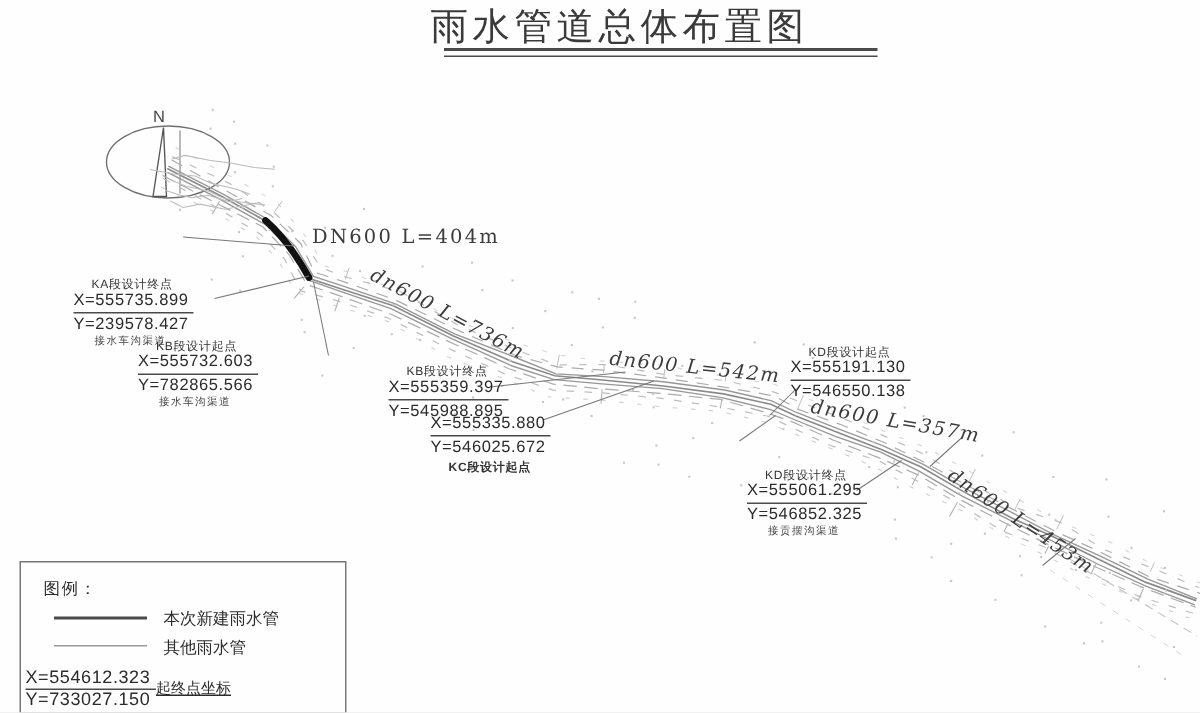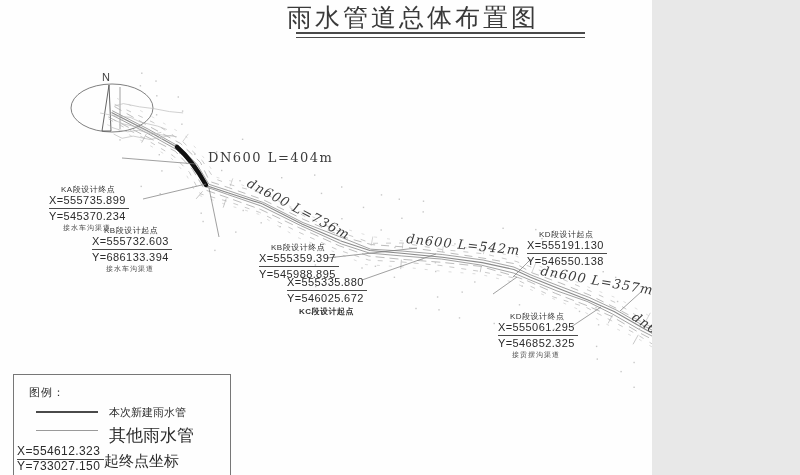--- a/index.html
+++ b/index.html
@@ -1,17 +1,17 @@
 <!DOCTYPE html>
 <html><head>
 <meta charset="utf-8">
 <style>
   html,body{margin:0;padding:0;background:#e8e8e8;}
   #sheet{
-    position:relative;width:652px;height:475px;background:#fefefe;
+    position:relative;width:800px;height:475px;background:#fefefe;
     overflow:hidden;font-family:"Liberation Sans",sans-serif;color:#2b2b2b;
   }
   .sheet-title{
     position:absolute;left:287px;top:1px;
     font-family:"DejaVu Serif",serif;font-size:25px;color:#3a3a3a;letter-spacing:3px;white-space:nowrap;
   }
   .title-rule{
     position:absolute;left:296px;top:32px;width:289px;height:3px;
     border-top:2px solid #4a4a4a;border-bottom:1px solid #4a4a4a;
   }
@@ -23,24 +23,24 @@
   .pt .vx{font-size:11px;letter-spacing:.4px;border-bottom:1px solid #4a4a4a;padding:0 3px 1px 0;}
   .pt .vy{font-size:11px;letter-spacing:.4px;padding-top:1px;}
   .pt .nt{font-size:7px;margin:2px 0 0 14px;letter-spacing:1px;color:#444;}
   .pt.name-below .nm{order:4;margin-top:1px;font-weight:bold;}
   
   .legend{position:absolute;left:13px;top:374px;width:172px;height:100px;border:1px solid #777;background:transparent;padding-left:44px;}
   .lg-head{position:absolute;left:15px;top:10px;font-size:11px;letter-spacing:1px;}
   .lg-line1{position:absolute;left:22px;top:36px;width:62px;border-top:2px solid #4a4a4a;}
   .lg-line2{position:absolute;left:22px;top:55px;width:62px;border-top:1px solid #9a9a9a;}
   .lg-lab1{position:absolute;left:95px;top:30px;font-size:11px;}
-  .lg-lab2{position:absolute;left:95px;top:49px;font-size:17px;}
+  .lg-lab2{position:absolute;left:95px;top:49px;font-size:11px;}
   .lg-vx{position:absolute;left:3px;top:69px;font-size:12px;letter-spacing:.4px;border-bottom:1px solid #4a4a4a;padding:0 4px 1px 0;}
   .lg-vy{position:absolute;left:3px;top:84px;font-size:12px;letter-spacing:.4px;}
-  .lg-coordlab{position:absolute;left:90px;top:77px;font-size:15px;}
+  .lg-coordlab{position:absolute;left:90px;top:77px;font-size:10px;text-decoration:underline;}
   .svg-pipe-label{font-family:"DejaVu Serif",serif;font-style:italic;font-size:13px;fill:#3c3c3c;letter-spacing:1px;}
   .svg-pipe-label.upright{font-style:normal;letter-spacing:1.5px;font-size:13px;}
 </style>
 </head>
 <body>
 
 <div id="sheet">
 
   <div class="sheet-title">雨水管道总体布置图</div>
   <div class="title-rule"></div>
@@ -224,28 +224,28 @@
     <text transform="translate(246,186) rotate(28)" class="svg-pipe-label">dn600 L=736m</text>
     <text transform="translate(406,243) rotate(6)" class="svg-pipe-label">dn600 L=542m</text>
     <text transform="translate(540,275) rotate(10)" class="svg-pipe-label">dn600 L=357m</text>
     <text transform="translate(631,319) rotate(34)" class="svg-pipe-label">dn600 L=453m</text>
   </svg>
 
 
   <div class="pt" style="left:49px;top:185px">
     <div class="nm">KA段设计终点</div>
     <div class="vx">X=555735.899</div>
-    <div class="vy">Y=545370.234</div>
+    <div class="vy">Y=239578.427</div>
     <div class="nt">接水车沟渠道</div>
   </div>
 
   <div class="pt" style="left:92px;top:226px">
     <div class="nm">KB段设计起点</div>
     <div class="vx">X=555732.603</div>
-    <div class="vy">Y=686133.394</div>
+    <div class="vy">Y=782865.566</div>
     <div class="nt">接水车沟渠道</div>
   </div>
 
   <div class="pt" style="left:259px;top:243px">
     <div class="nm">KB段设计终点</div>
     <div class="vx">X=555359.397</div>
     <div class="vy">Y=545988.895</div>
     <div class="nt"></div>
   </div>
 

